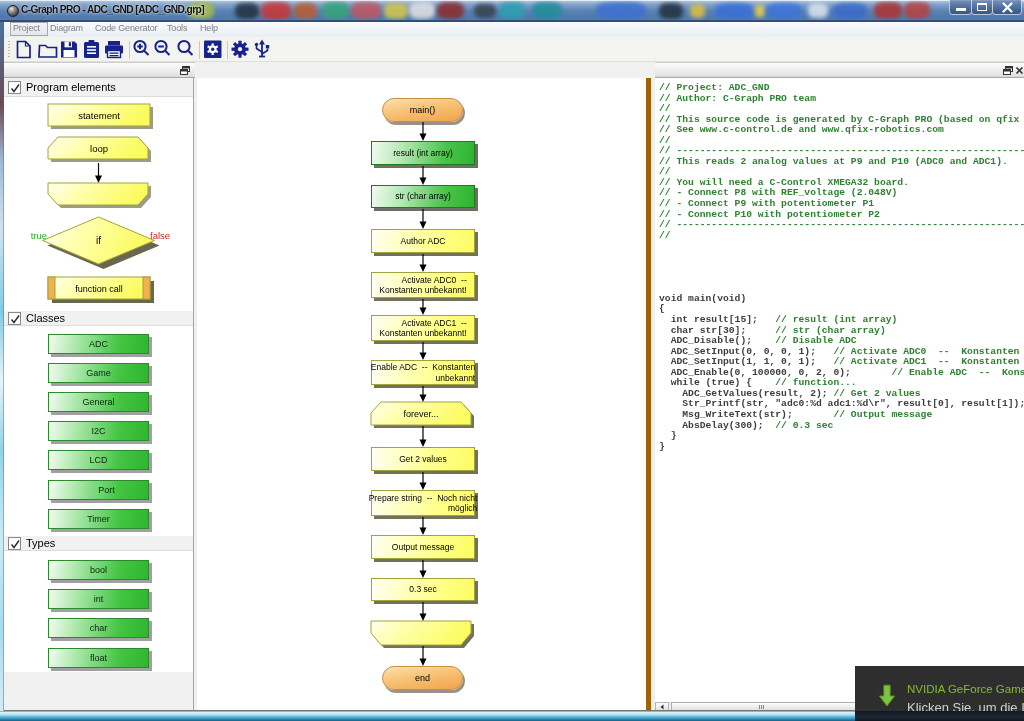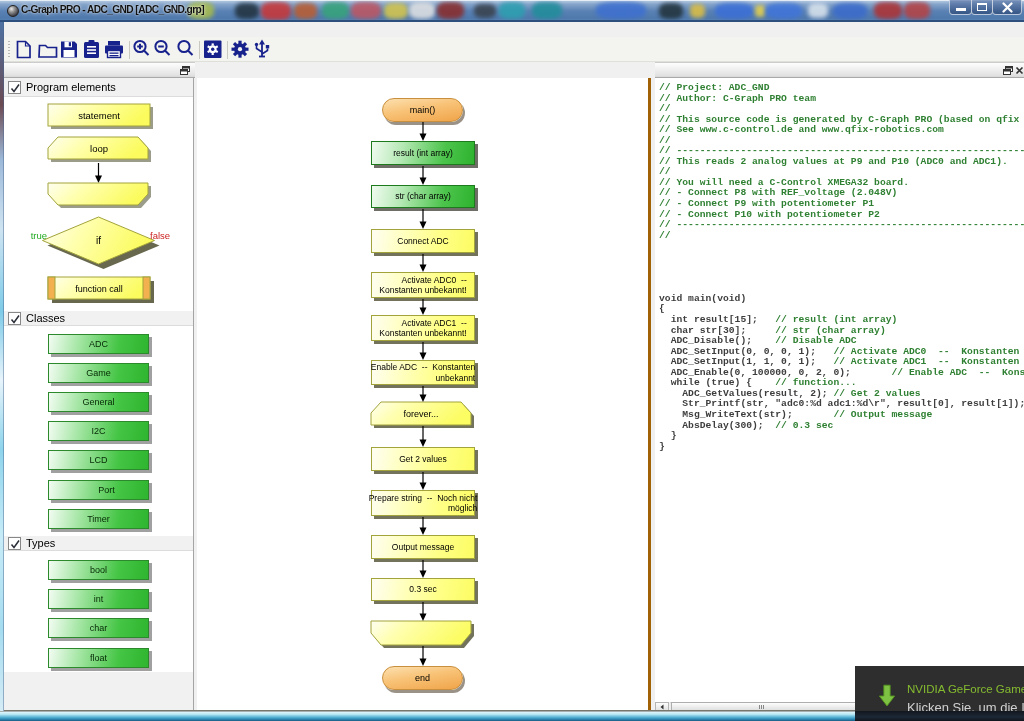--- a/index.html
+++ b/index.html
@@ -23,21 +23,21 @@
 #grip{position:absolute;left:8px;top:5px;width:2px;height:16px;background-image:repeating-linear-gradient(180deg,#b8b8b8 0 1px,transparent 1px 3px);}
 .tsep{position:absolute;top:4px;width:1px;height:18px;background:#c9c9c2;}
 
 .phead{top:62px;height:16px;background:linear-gradient(180deg,#fdfdfd,#e3e3e3 85%,#d8d8d8);border-top:1px solid #cccccc;border-bottom:1px solid #a9a9a9;}
 #tabrow{left:197px;top:62px;width:454px;height:16px;background:#f0f0ee;border-bottom:1px solid #9a9a9a;}
 .tab{position:absolute;font-size:8.2px;color:#111;text-align:center;}
 #tab1{left:2px;top:2px;width:43px;height:13px;background:linear-gradient(180deg,#f8f8f8,#e0e0e0);border:1px solid #8f8f8f;border-bottom:none;line-height:13px;}
 #tab2{left:46px;top:0px;width:36px;height:16px;background:#fff;border:1px solid #8f8f8f;border-bottom:none;line-height:15px;}
 
 #leftpanel{left:4px;top:78px;width:190px;height:632px;background:#fff;border-right:1px solid #a5a5a5;}
-#centerpanel{left:197px;top:78px;width:454px;height:632px;background:#fff;border-right:3px solid #a16207;}
+#centerpanel{left:197px;top:78px;width:454px;height:632px;background:#fff;border-right:5px solid #a16207;}
 #rightpanel{left:655px;top:78px;width:369px;height:632px;background:#fff;overflow:hidden;}
 .grow{position:absolute;left:0;width:189px;background:#f1f1f1;border-bottom:1px solid #dcdcdc;font-size:11px;color:#000;}
 .cb{position:absolute;left:4px;width:13px;height:13px;background:#fff;border:1px solid #888;}
 .cb svg{position:absolute;left:0px;top:0px;}
 .grow .lab{position:absolute;left:22px;top:0px;}
 
 .gb{position:absolute;left:44px;width:101px;height:20px;border:1px solid #2c8a2c;background:linear-gradient(100deg,#f2fcf2 0%,#a6e6a6 30%,#44c544 70%,#2fb52f 100%);box-shadow:3px 3px 0 #a0a0a0;font-size:9px;color:#052805;text-align:center;line-height:19px;}
 
 .fb{position:absolute;left:174px;width:104px;border:1px solid #a3a33c;background:linear-gradient(100deg,#fefef2 0%,#ffffc0 30%,#ffff88 65%,#fcfc63 100%);box-shadow:3px 3px 0 #73735c;font-size:8.5px;color:#000;display:flex;align-items:center;justify-content:center;text-align:right;line-height:1.2;}
 .fgreen{border-color:#1d7a1d;background:linear-gradient(100deg,#f0fbf0 0%,#b4e8b4 30%,#4cc44c 70%,#2eb32e 100%);box-shadow:3px 3px 0 #6e6e66;}
@@ -91,20 +91,28 @@
     <div class="capbtn" style="left:971px;width:22px;">
       <div style="position:absolute;left:5px;top:3px;width:10px;height:8px;border:1px solid #fff;border-top:2px solid #fff;"></div>
     </div>
     <div class="capbtn" style="left:992px;width:30px;">
       <svg style="position:absolute;left:9px;top:2px;" width="11" height="11" viewBox="0 0 11 11">
           <path d="M1.5 1.5 L9.5 9.5 M9.5 1.5 L1.5 9.5" stroke="#fff" stroke-width="2.2" stroke-linecap="round"></path>
         </svg>
     </div>
   </div>
 
+  <div id="menubar" class="abs">
+    <div id="projbox"></div>
+    <span style="left:13px;">Project</span>
+    <span style="left:50px;">Diagram</span>
+    <span style="left:95px;">Code&nbsp;Generator</span>
+    <span style="left:167px;">Tools</span>
+    <span style="left:200px;">Help</span>
+  </div>
 
   <div id="toolbar" class="abs"></div>
   <div id="grip" class="abs" style="top:41px;"></div>
   <svg id="icons" class="abs" style="left:0;top:37px;" width="300" height="25" viewBox="0 0 300 25">
     <g stroke="#18228c" fill="none" stroke-width="1.7">
 
       <path d="M17.5 4.5 h8 l4.5 4.5 v11.5 h-12.5 z"></path>
       <path d="M25.5 4.5 v4.5 h4.5" stroke-width="1.2"></path>
 
       <path d="M39.5 8.5 h6 l2 2 h9 v9.5 h-17.5 z" fill="none"></path>
@@ -284,21 +292,21 @@
     <div class="gb" style="top:511px;">int</div>
     <div class="gb" style="top:540px;">char</div>
     <div class="gb" style="top:570px;">float</div>
     <div style="position:absolute;left:0;top:594px;width:189px;height:38px;background:#f1f1f1;"></div>
   </div>
 
   <div id="centerpanel" class="abs">
     <div class="stad" style="top:20px;">main()</div>
     <div class="fb fgreen" style="top:63px;height:24px;">result (int array)</div>
     <div class="fb fgreen" style="top:107px;height:23px;">str (char array)</div>
-    <div class="fb" style="top:151px;height:24px;">Connect ADC</div>
+    <div class="fb" style="top:151px;height:24px;">Author ADC</div>
     <div class="fb" style="top:194px;height:26px;">
         <span style="white-space:nowrap;">Activate ADC0&nbsp; --<br>Konstanten unbekannt!</span>
       </div>
     <div class="fb" style="top:237px;height:26px;">
         <span style="white-space:nowrap;">Activate ADC1&nbsp; --<br>Konstanten unbekannt!</span>
       </div>
     <div class="fb" style="top:282px;height:25px;">
         <span style="white-space:nowrap;">Enable ADC&nbsp; --&nbsp; Konstanten<br>unbekannt</span>
       </div>
     <div class="fb" style="top:369px;height:24px;">Get 2 values</div>

